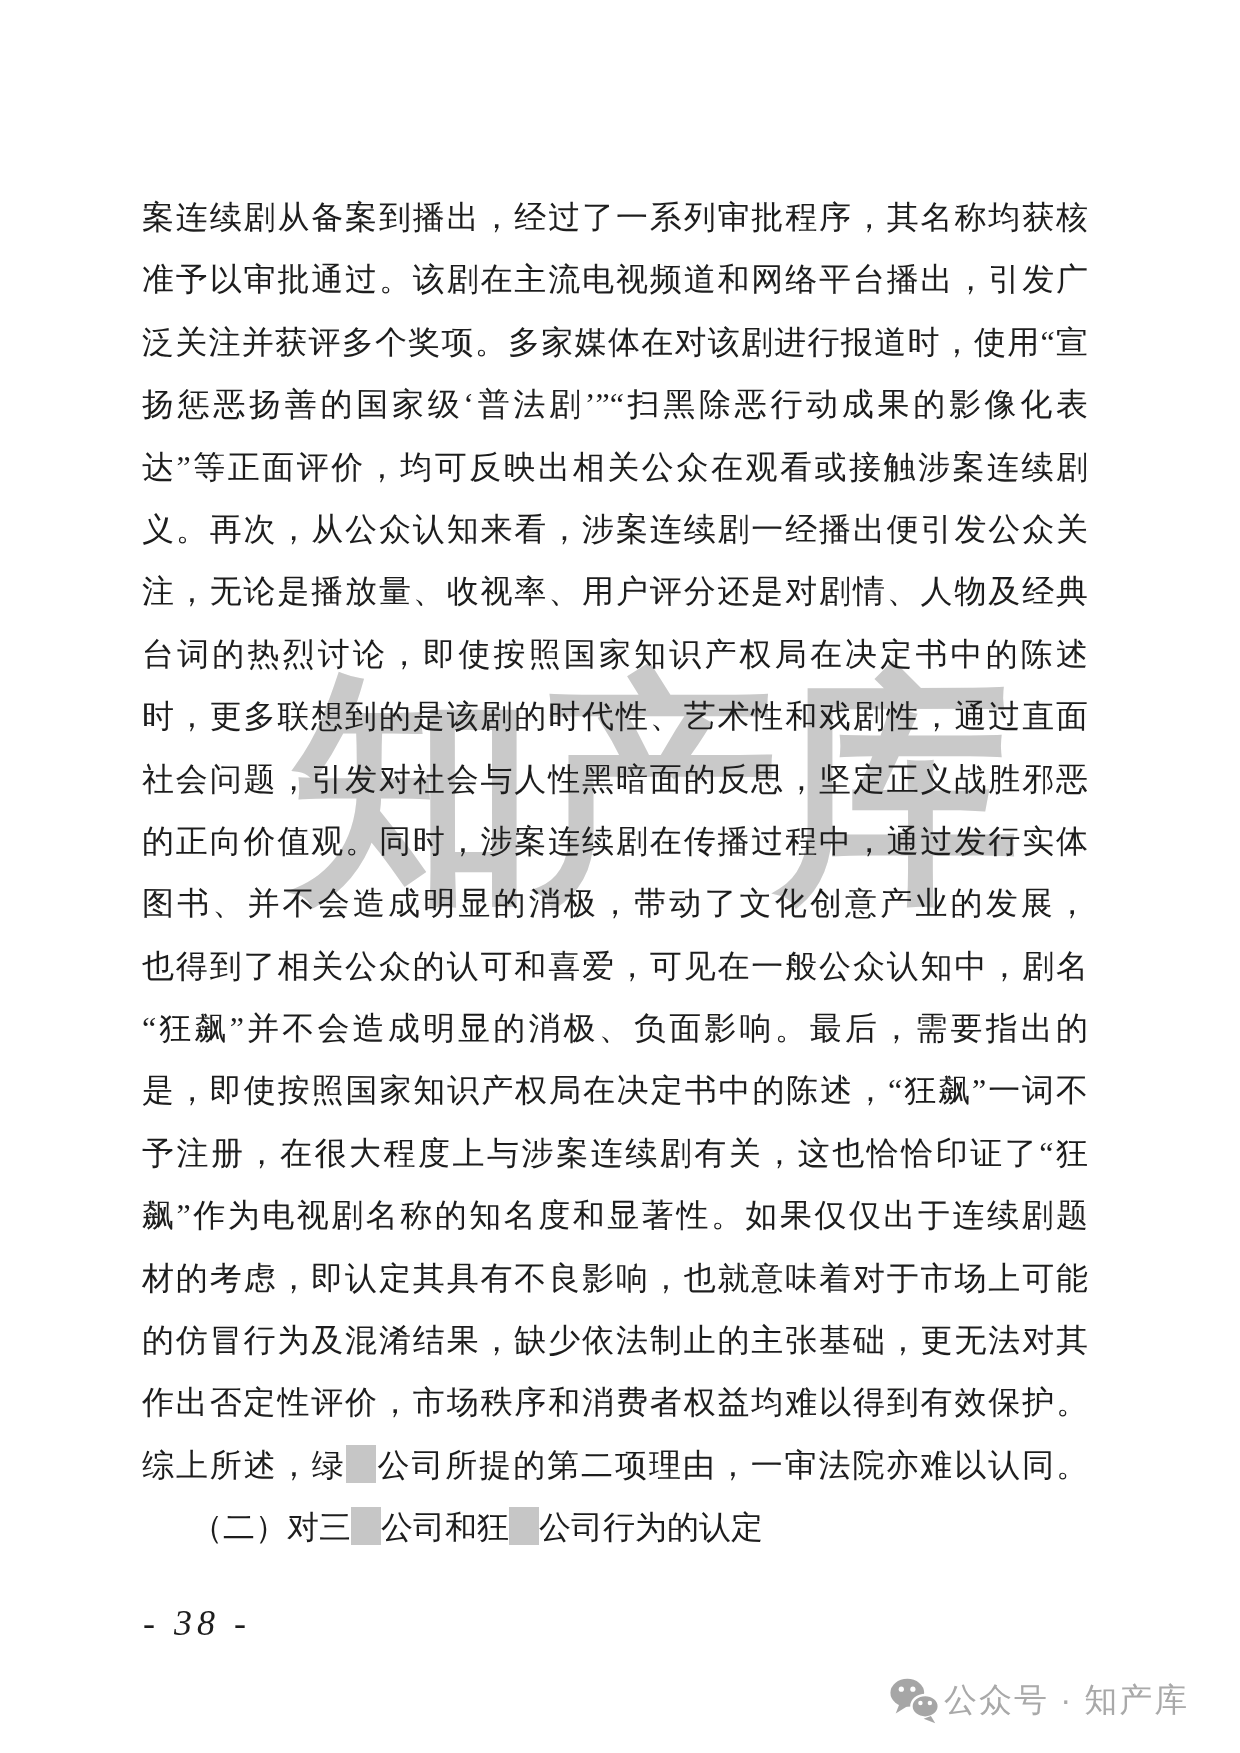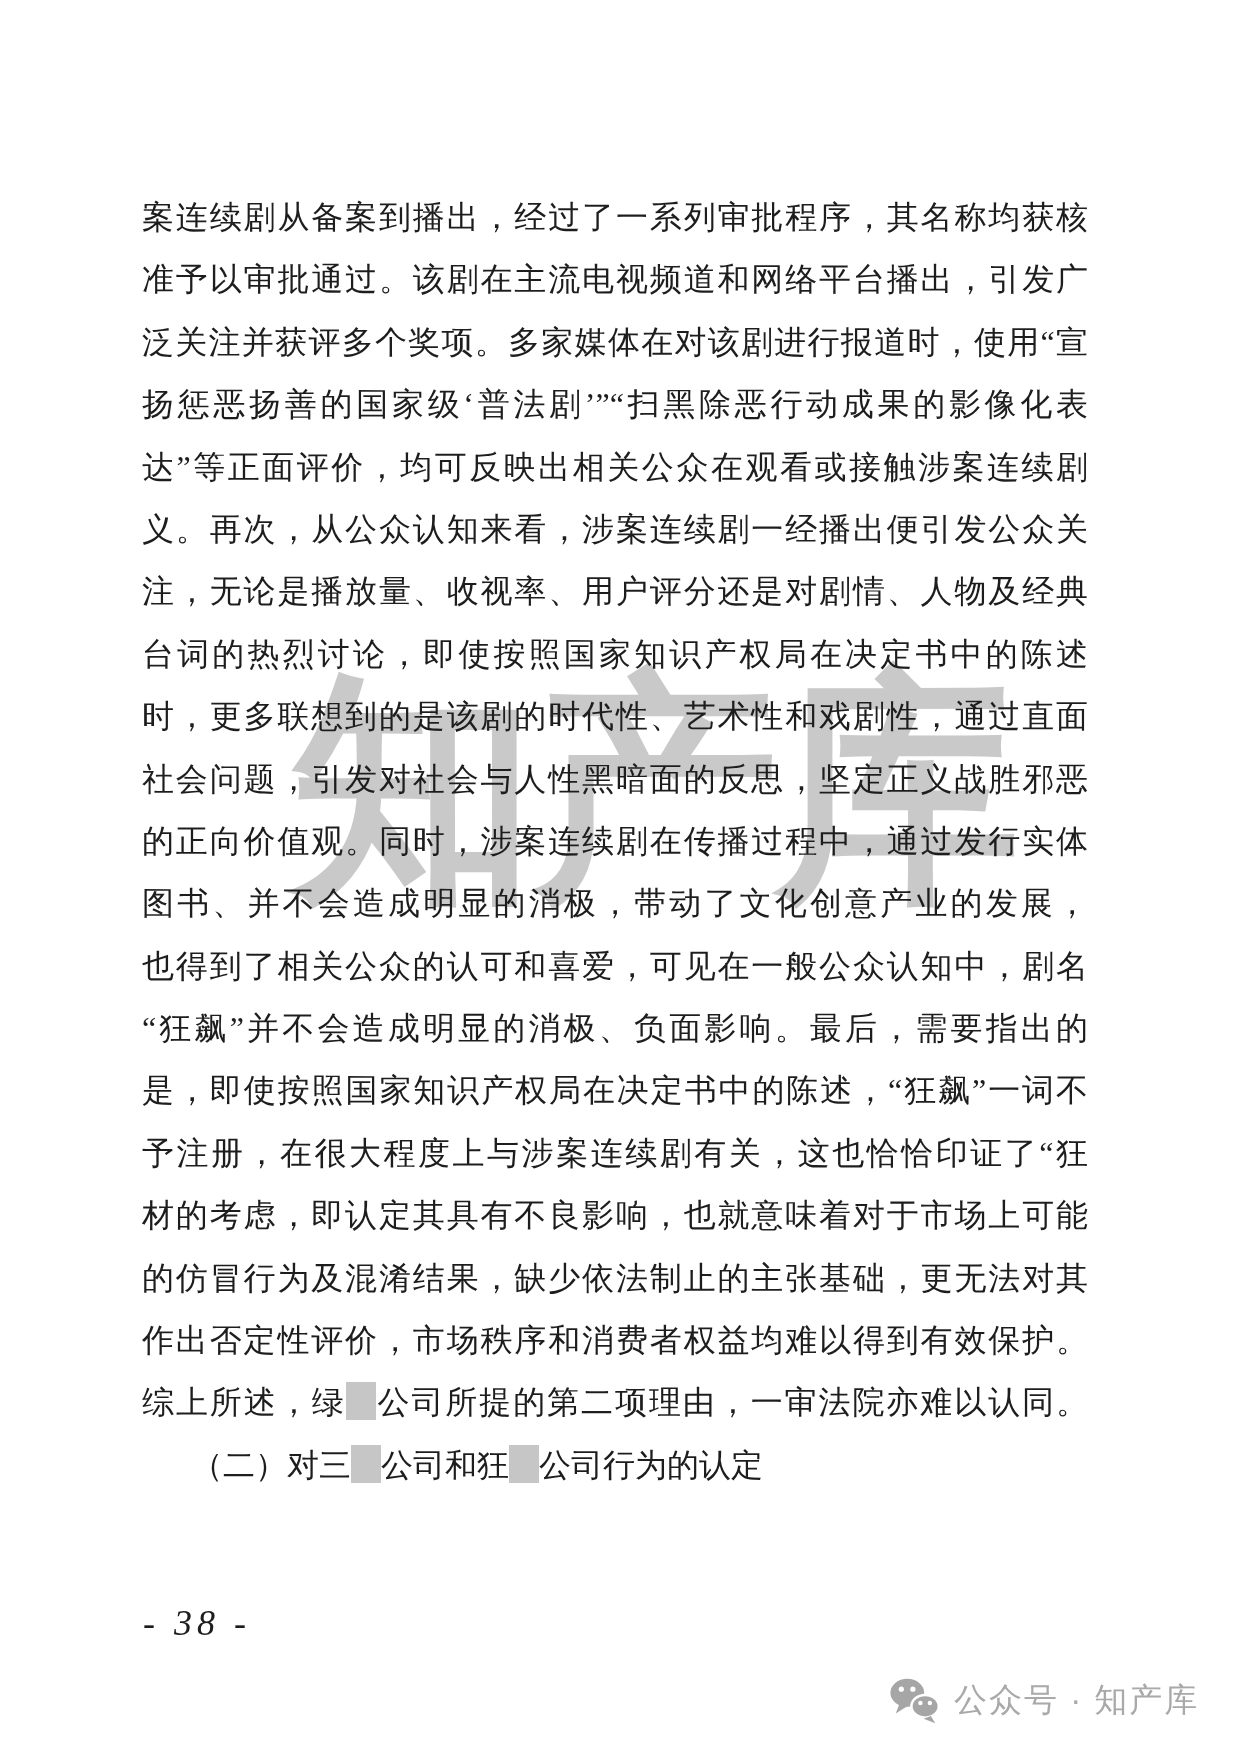--- a/index.html
+++ b/index.html
@@ -64,21 +64,21 @@
     line-height: 40px;
     letter-spacing: 5px;
     color: #1d1d1d;
     z-index: 1;
   }
   .footer-brand {
     position: absolute;
     left: 888px; top: 1676px;
     display: flex;
     align-items: center;
-    gap: 12px;
+    gap: 2px;
     z-index: 1;
   }
   .footer-label {
     font-family: "Liberation Sans", "DejaVu Sans", sans-serif;
     font-size: 33px;
     letter-spacing: 2px;
     color: #a9a9a9;
     white-space: nowrap;
   }
   .wechat-svg { display: block; }
@@ -100,20 +100,21 @@
       <div class="line">注，无论是播放量、收视率、用户评分还是对剧情、人物及经典</div>
       <div class="line">台词的热烈讨论，即使按照国家知识产权局在决定书中的陈述</div>
       <div class="line">时，更多联想到的是该剧的时代性、艺术性和戏剧性，通过直面</div>
       <div class="line">社会问题，引发对社会与人性黑暗面的反思，坚定正义战胜邪恶</div>
       <div class="line">的正向价值观。同时，涉案连续剧在传播过程中，通过发行实体</div>
       <div class="line">图书、并不会造成明显的消极，带动了文化创意产业的发展，</div>
       <div class="line">也得到了相关公众的认可和喜爱，可见在一般公众认知中，剧名</div>
       <div class="line">“狂飙”并不会造成明显的消极、负面影响。最后，需要指出的</div>
       <div class="line">是，即使按照国家知识产权局在决定书中的陈述，“狂飙”一词不</div>
       <div class="line">予注册，在很大程度上与涉案连续剧有关，这也恰恰印证了“狂</div>
+      <div class="line">飙”作为电视剧名称的知名度和显著性。如果仅仅出于连续剧题</div>
       <div class="line">材的考虑，即认定其具有不良影响，也就意味着对于市场上可能</div>
       <div class="line">的仿冒行为及混淆结果，缺少依法制止的主张基础，更无法对其</div>
       <div class="line">作出否定性评价，市场秩序和消费者权益均难以得到有效保护。</div>
       <div class="line">综上所述，绿<span class="redaction" style="background: rgb(198, 198, 198);"></span>公司所提的第二项理由，一审法院亦难以认同。</div>
       <div class="line heading">（二）对三<span class="redaction" style="background: rgb(198, 198, 198);"></span>公司和狂<span class="redaction" style="background: rgb(198, 198, 198);"></span>公司行为的认定</div>
     </div>
 
   <div class="page-number" style="color: rgb(29, 29, 29); font-style: italic;">- 38 -</div>
 
   <div class="footer-brand">

